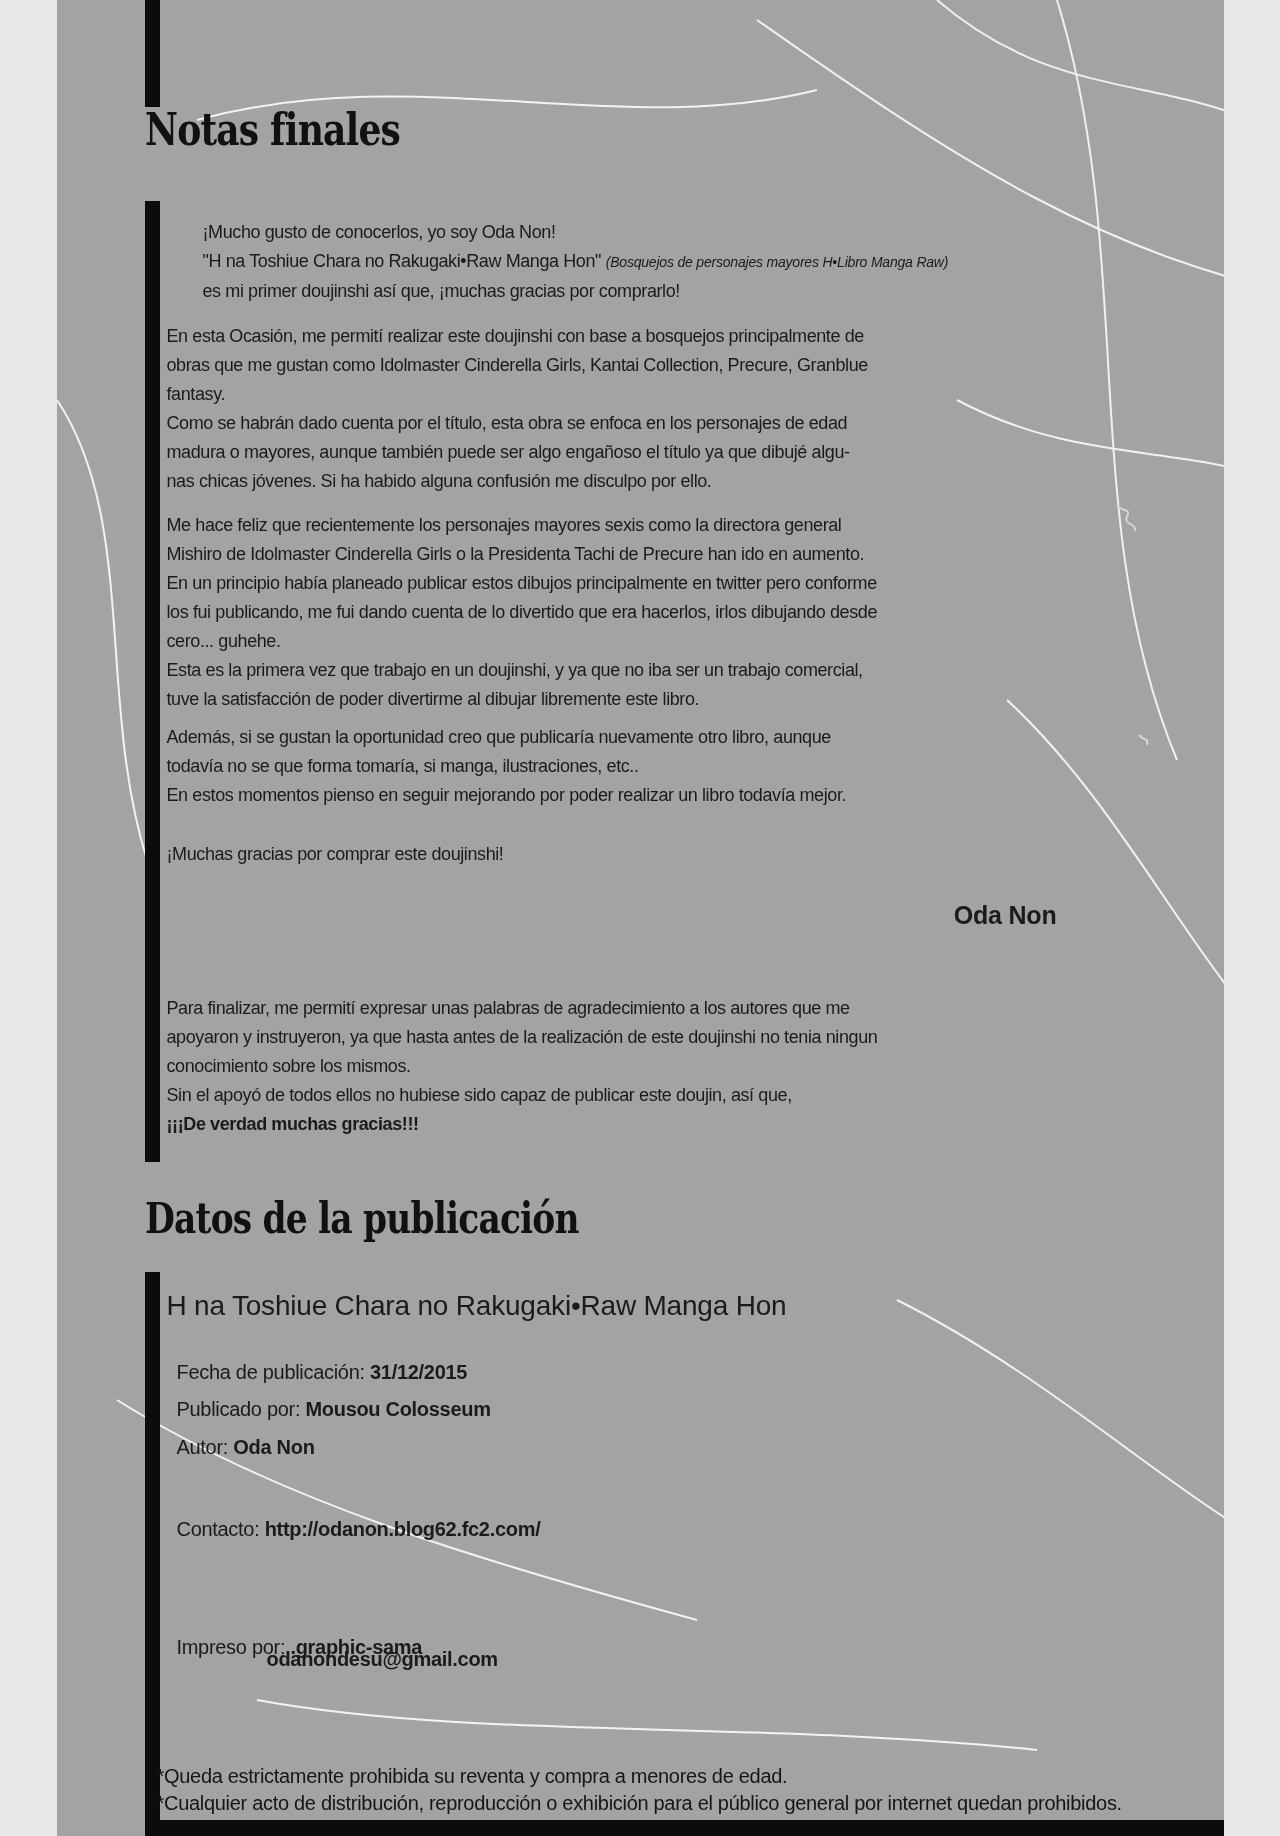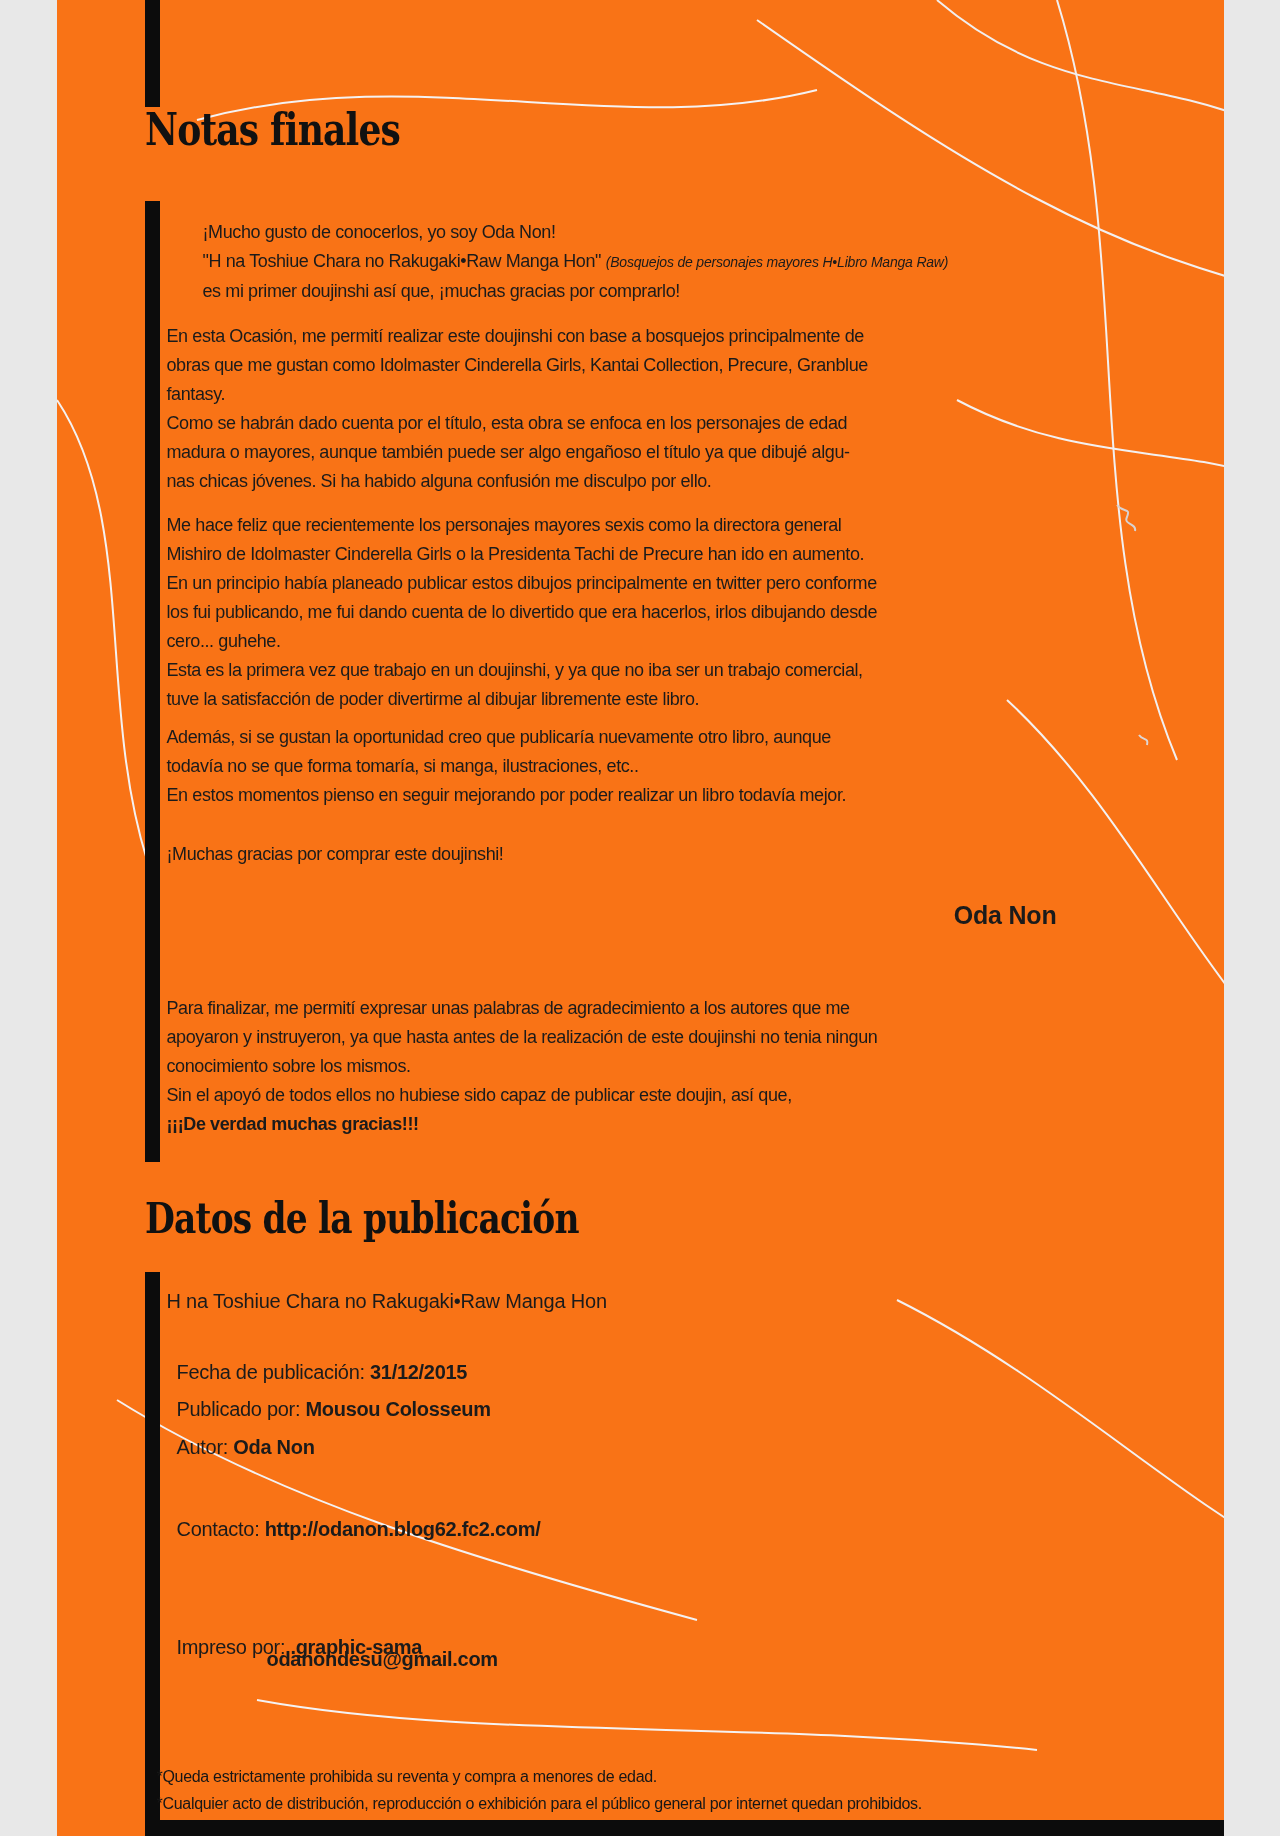--- a/index.html
+++ b/index.html
@@ -1,21 +1,21 @@
 <!DOCTYPE html>
 <html><head>
 <meta charset="utf-8">
 <style>
   html, body { margin: 0; padding: 0; background: #e8e8e8; }
   .page {
     position: relative;
     width: 1167px;
     height: 1836px;
     margin: 0 auto;
-    background: #f97316;
+    background: #a3a3a3;
     overflow: hidden;
     color: #1b1b1b;
     font-family: "Liberation Sans", sans-serif;
   }
   .bg-sketch { position: absolute; inset: 0; pointer-events: none; }
 
   .bar { position: absolute; background: #0c0c0c; }
   .top-bar    { left: 88px; top: 0;      width: 15px; height: 107px; }
   .notes-bar  { left: 88px; top: 201px;  width: 15px; height: 961px; }
   .pub-bar    { left: 88px; top: 1272px; width: 15px; height: 564px; }
@@ -64,21 +64,21 @@
     text-align: right;
     font-size: 25px;
     font-weight: 600;
     letter-spacing: -0.2px;
   }
 
   .pub-title {
     position: absolute;
     left: 110px;
     top: 1290px;
-    font-size: 20px;
+    font-size: 28px;
     letter-spacing: -0.2px;
     white-space: nowrap;
   }
   .pub-row {
     position: absolute;
     left: 110px;
     font-size: 20px;
     letter-spacing: -0.3px;
     white-space: nowrap;
     margin-left: 10px;
@@ -89,21 +89,21 @@
   .row-pub     { top: 1398px; }
   .row-author  { top: 1436px; }
   .row-contact { top: 1518px; }
   .row-email   { top: 1648px; left: 200px; }
   .row-printer { top: 1636px; }
 
   .footer {
     position: absolute;
     left: 100px;
     top: 1763px;
-    font-size: 16px;
+    font-size: 20px;
     line-height: 27px;
     letter-spacing: -0.3px;
     white-space: pre;
     color: #161616;
   }
 </style>
 </head>
 <body>
 
 <div class="page">

